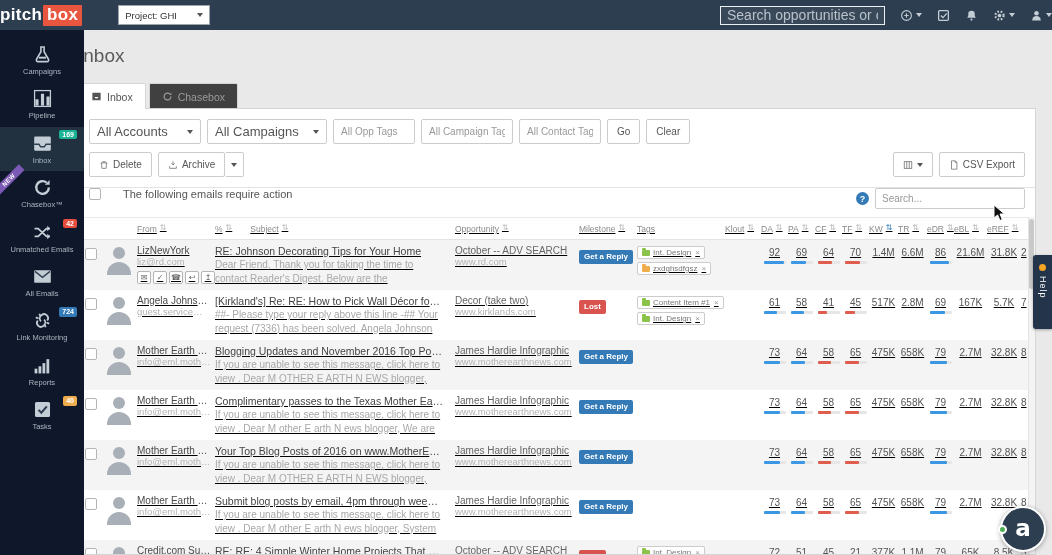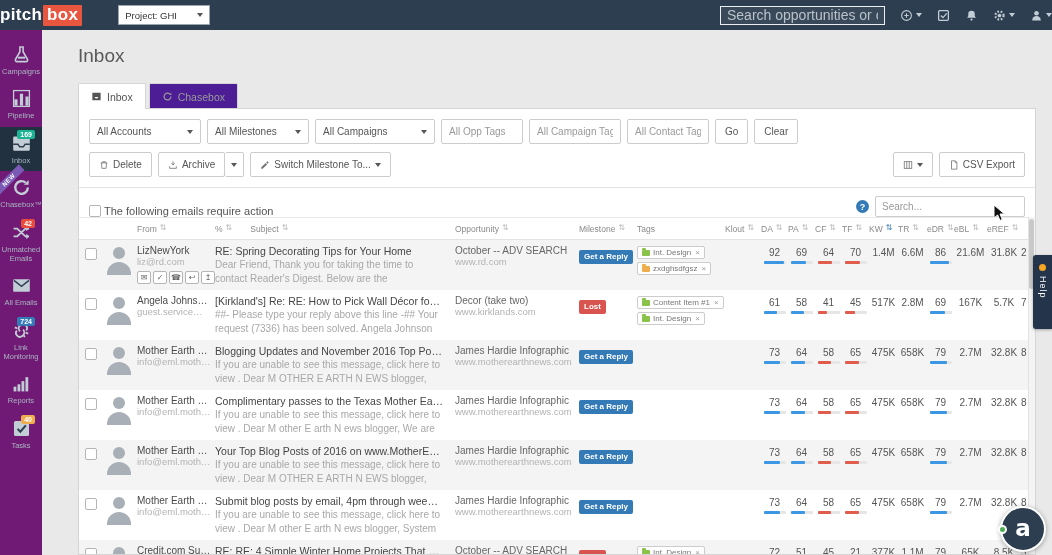--- a/index.html
+++ b/index.html
@@ -12,60 +12,60 @@
   .project-select { margin-left:36px; width:92px; height:20px; background:#fff; border:1px solid #9aa5ad; font-size:9.5px; color:#333; display:flex; align-items:center; justify-content:space-between; padding:0 6px; cursor:pointer; }
   .topbar-right { margin-left:auto; display:flex; align-items:center; gap:15px; }
   .topbar-search { width:165px; height:19px; background:rgba(255,255,255,.06); border:1px solid #eceff1; color:#ddd; font-size:14px; padding:0 6px; }
   .topbar-search::placeholder { color:#b9c2ca; }
   .tb-icon { color:#c3cdd6; display:flex; align-items:center; gap:3px; cursor:pointer; }
   .tb-icon svg { width:13px; height:13px; }
   .caret { width:0; height:0; border-left:3.5px solid transparent; border-right:3.5px solid transparent; border-top:4px solid #c3cdd6; display:inline-block; }
   .caret.dark { border-top-color:#555; }
 
   
-  .sidebar { position:absolute; top:30px; left:0; bottom:0; width:42px; background:#701a75; z-index:7; padding-top:8px; }
+  .sidebar { position:absolute; top:30px; left:0; bottom:0; width:84px; background:#0f172a; z-index:7; padding-top:8px; }
   .side-item { position:relative; padding:7px 2px 6px; display:flex; flex-direction:column; align-items:center; gap:3px; cursor:pointer; }
   .side-item.active { background:#223140; }
   .side-icon { width:19px; height:19px; color:#c3cdd6; }
   .side-icon svg { width:19px; height:19px; display:block; }
   .side-label { font-size:7.5px; color:#a9b6c0; text-align:center; line-height:1.25; }
   .side-badge { position:absolute; top:3px; right:7px; font-size:7px; color:#fff; padding:1px 3px; border-radius:2px; font-weight:bold; line-height:1.1; }
   .ribbon { position:absolute; top:5px; left:-9px; background:#7b5ab5; color:#fff; font-size:6px; font-weight:bold; transform:rotate(-45deg); padding:1px 10px; letter-spacing:.5px; }
 
   
   .main { position:absolute; left:62px; top:30px; right:0; bottom:0; background:#e9e9e9; padding:12px 16px 0; display:flex; flex-direction:column; }
   .page-title { font-size:19px; color:#5a5a5a; margin:3px 0 16px; font-weight:normal; }
   .tabs { display:flex; gap:3px; }
-  .tab { height:26px; display:flex; align-items:center; gap:5px; padding:0 12px; font-size:10.5px; border:1px solid #d5d5d5; border-bottom:none; background:#4c1d95; color:#9a9a9a; border-radius:2px 2px 0 0; cursor:pointer; }
+  .tab { height:26px; display:flex; align-items:center; gap:5px; padding:0 12px; font-size:10.5px; border:1px solid #d5d5d5; border-bottom:none; background:#404040; color:#9a9a9a; border-radius:2px 2px 0 0; cursor:pointer; }
   .tab svg { width:11px; height:11px; }
   .tab.active { background:#fff; color:#555; position:relative; z-index:2; }
   .panel { background:#fff; border:1px solid #d5d5d5; margin-top:-1px; flex:1; display:flex; flex-direction:column; overflow:hidden; position:relative; }
 
   
   .filter-row { display:flex; gap:6px; padding:10px 10px 8px; }
-  .select { height:25px; border:1px solid #ccc; border-radius:2px; background:#fff; font-size:10px; color:#555; display:flex; align-items:center; justify-content:space-between; padding:0 7px; cursor:pointer; }
+  .select { height:25px; border:1px solid #ccc; border-radius:2px; background:#fff; font-size:13px; color:#555; display:flex; align-items:center; justify-content:space-between; padding:0 7px; cursor:pointer; }
   .tag-input { height:25px; border:1px solid #ccc; border-radius:2px; font-size:10px; padding:0 7px; color:#555; }
   .tag-input::placeholder, .table-search::placeholder { color:#999; }
   .btn { height:25px; border:1px solid #ccc; border-radius:2px; background:#fff; font-size:10px; color:#555; display:inline-flex; align-items:center; gap:4px; padding:0 9px; cursor:pointer; white-space:nowrap; }
   .btn svg { width:10px; height:10px; }
   .btn-group { display:flex; }
   .btn-group .btn + .btn { border-left:none; padding:0 6px; }
   .toolbar-row { display:flex; gap:6px; padding:0 10px 10px; align-items:center; }
   .toolbar-right { margin-left:auto; display:flex; gap:6px; }
 
   
-  .notice-row { border-top:1px solid #e3e3e3; height:30px; display:flex; align-items:flex-end; padding:0 10px; gap:3px; }
+  .notice-row { border-top:1px solid #e3e3e3; height:30px; display:flex; align-items:flex-start; padding:0 10px; gap:22px; }
   .checkbox { width:12px; height:12px; border:1px solid #b5b5b5; border-radius:2px; background:#fff; flex:none; cursor:pointer; }
   .notice-text { font-size:11px; color:#555; }
   .notice-right { margin-left:auto; display:flex; align-items:center; gap:6px; }
   .info-dot { width:13px; height:13px; border-radius:50%; background:#337ab7; color:#fff; font-size:9px; display:flex; align-items:center; justify-content:center; font-weight:bold; cursor:pointer; }
   .table-search { width:150px; height:21px; border:1px solid #ccc; border-radius:2px; font-size:10px; padding:0 6px; color:#555; }
 
   
-  .table-area { flex:1; position:relative; overflow:hidden; }
+  .table-area { flex:1; position:relative; overflow:hidden;text-decoration:underline; }
   .grid { display:grid; grid-template-columns:24px 34px 78px 240px 124px 58px 88px 36px 27px 27px 27px 27px 29px 29px 27px 33px 34px 14px; }
   .thead { border-top:1px solid #e9e9e9; border-bottom:1px solid #e3e3e3; padding:6px 0 5px; }
   .th { font-size:8.5px; color:#8a8a8a; display:flex; gap:3px; align-items:flex-start; }
   .sort { font-size:8px; color:#b9b9b9; line-height:1; }
   .sort.active { color:#337ab7; }
   .subj-head { display:flex; gap:18px; }
   .row { min-height:41px; padding:5px 0 4px; }
   .row.alt { background:#f4f4f4; }
   .cb-cell { display:flex; justify-content:center; padding-top:3px; }
   .avatar { width:28px; height:30px; position:relative; overflow:hidden; margin-left:2px; flex:none; }
@@ -266,24 +266,20 @@
     </div>
   </div>
 
   <div class="panel">
 
     <div class="filter-row">
       <div class="select" style="width:112px">
           <span>All Accounts</span>
           <span class="caret dark"></span>
         </div>
-      <div class="select" style="width:102px">
-          <span>All Milestones</span>
-          <span class="caret dark"></span>
-        </div>
       <div class="select" style="width:120px">
           <span>All Campaigns</span>
           <span class="caret dark"></span>
         </div>
       <input class="tag-input" style="width: 82px;" placeholder="All Opp Tags">
       <input class="tag-input" style="width: 92px;" placeholder="All Campaign Tags">
       <input class="tag-input" style="width: 82px;" placeholder="All Contact Tags">
       <button class="btn">
           <span>Go</span>
         </button>
@@ -304,27 +300,20 @@
           <svg viewBox="0 0 24 24" fill="none" stroke="#777" stroke-width="2">
               <path d="M12 3v9M8 8l4 4 4-4"></path>
               <path d="M4 15v5h16v-5"></path>
             </svg>
           <span>Archive</span>
         </button>
         <button class="btn">
             <span class="caret dark"></span>
           </button>
       </div>
-      <button class="btn">
-        <svg viewBox="0 0 24 24" fill="#777">
-            <path d="M3 17.5V21h3.5L17 10.5 13.5 7 3 17.5zM14.8 5.7l3.5 3.5 2-2a1.2 1.2 0 0 0 0-1.7l-1.8-1.8a1.2 1.2 0 0 0-1.7 0l-2 2z"></path>
-          </svg>
-        <span>Switch Milestone To...</span>
-        <span class="caret dark"></span>
-      </button>
       <div class="toolbar-right">
         <button class="btn">
           <svg viewBox="0 0 24 24" fill="none" stroke="#777" stroke-width="2">
               <rect x="3" y="4" width="18" height="16"></rect>
               <path d="M9 4v16M15 4v16"></path>
             </svg>
           <span class="caret dark"></span>
         </button>
         <button class="btn">
           <svg viewBox="0 0 24 24" fill="none" stroke="#777" stroke-width="2">
@@ -432,21 +421,21 @@
               <div class="from-email">liz@rd.com</div>
               <div class="action-icons">
                 <span class="act">✉</span>
                 <span class="act">✓</span>
                 <span class="act">☎</span>
                 <span class="act">↩</span>
                 <span class="act">↥</span>
               </div>
             </div>
             <div>
-              <div class="subj">RE: Spring Decorating Tips for Your Home</div>
+              <div class="subj">RE: Johnson Decorating Tips for Your Home</div>
               <div class="preview">Dear Friend,  Thank you for taking the time to contact Reader's Digest.   Below are the submissions and writing guidelines.  Original</div>
             </div>
             <div>
               <div class="opp-name">October -- ADV SEARCH</div>
               <div class="opp-url">www.rd.com</div>
             </div>
             <div><span class="badge-milestone" style="background: rgb(51, 122, 183);">Get a Reply</span></div>
             <div class="tags-cell">
               <span class="tag">
                 <span class="folder" style="background: rgb(139, 195, 74);"></span>

